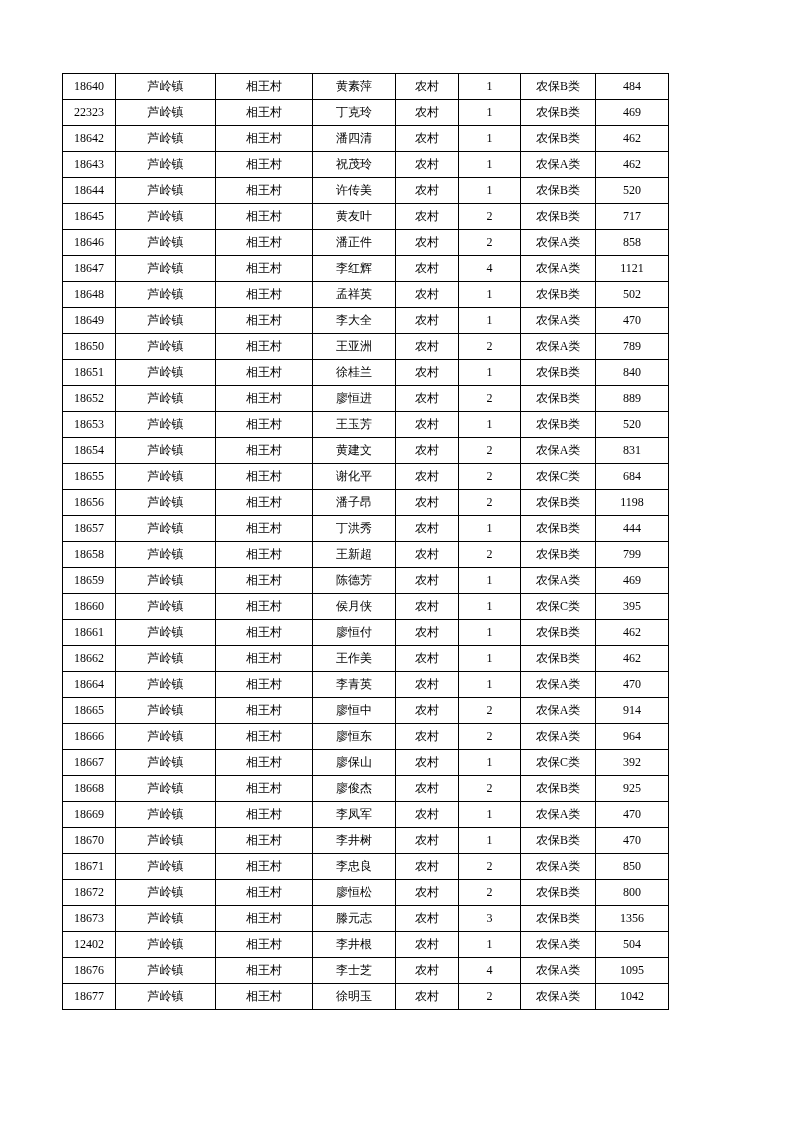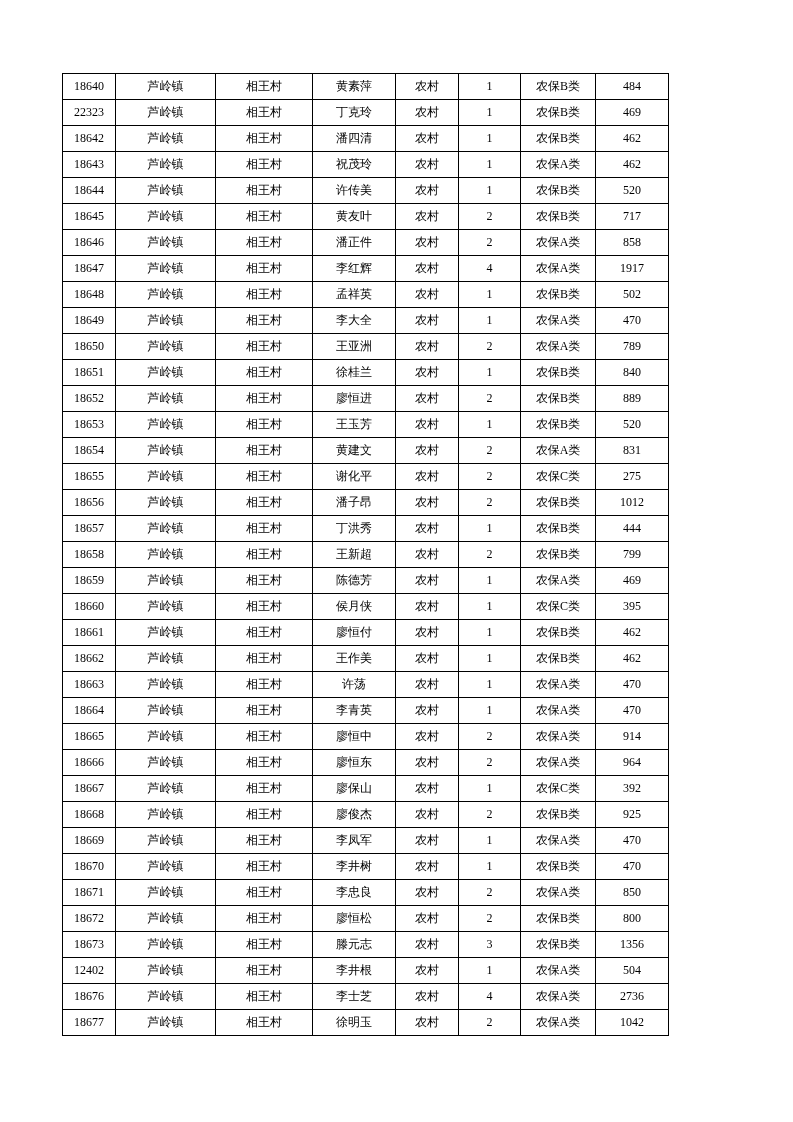--- a/index.html
+++ b/index.html
@@ -132,21 +132,21 @@
           <td>858</td>
         </tr>
         <tr>
           <td>18647</td>
           <td>芦岭镇</td>
           <td>相王村</td>
           <td>李红辉</td>
           <td>农村</td>
           <td>4</td>
           <td>农保A类</td>
-          <td>1917</td>
+          <td>1121</td>
         </tr>
         <tr>
           <td>18648</td>
           <td>芦岭镇</td>
           <td>相王村</td>
           <td>孟祥英</td>
           <td>农村</td>
           <td>1</td>
           <td>农保B类</td>
           <td>502</td>
@@ -212,31 +212,31 @@
           <td>831</td>
         </tr>
         <tr>
           <td>18655</td>
           <td>芦岭镇</td>
           <td>相王村</td>
           <td>谢化平</td>
           <td>农村</td>
           <td>2</td>
           <td>农保C类</td>
-          <td>275</td>
+          <td>684</td>
         </tr>
         <tr>
           <td>18656</td>
           <td>芦岭镇</td>
           <td>相王村</td>
           <td>潘子昂</td>
           <td>农村</td>
           <td>2</td>
           <td>农保B类</td>
-          <td>1012</td>
+          <td>1198</td>
         </tr>
         <tr>
           <td>18657</td>
           <td>芦岭镇</td>
           <td>相王村</td>
           <td>丁洪秀</td>
           <td>农村</td>
           <td>1</td>
           <td>农保B类</td>
           <td>444</td>
@@ -285,30 +285,20 @@
           <td>18662</td>
           <td>芦岭镇</td>
           <td>相王村</td>
           <td>王作美</td>
           <td>农村</td>
           <td>1</td>
           <td>农保B类</td>
           <td>462</td>
         </tr>
         <tr>
-          <td>18663</td>
-          <td>芦岭镇</td>
-          <td>相王村</td>
-          <td>许荡</td>
-          <td>农村</td>
-          <td>1</td>
-          <td>农保A类</td>
-          <td>470</td>
-        </tr>
-        <tr>
           <td>18664</td>
           <td>芦岭镇</td>
           <td>相王村</td>
           <td>李青英</td>
           <td>农村</td>
           <td>1</td>
           <td>农保A类</td>
           <td>470</td>
         </tr>
         <tr>
@@ -412,21 +402,21 @@
           <td>504</td>
         </tr>
         <tr>
           <td>18676</td>
           <td>芦岭镇</td>
           <td>相王村</td>
           <td>李士芝</td>
           <td>农村</td>
           <td>4</td>
           <td>农保A类</td>
-          <td>2736</td>
+          <td>1095</td>
         </tr>
         <tr>
           <td>18677</td>
           <td>芦岭镇</td>
           <td>相王村</td>
           <td>徐明玉</td>
           <td>农村</td>
           <td>2</td>
           <td>农保A类</td>
           <td>1042</td>

